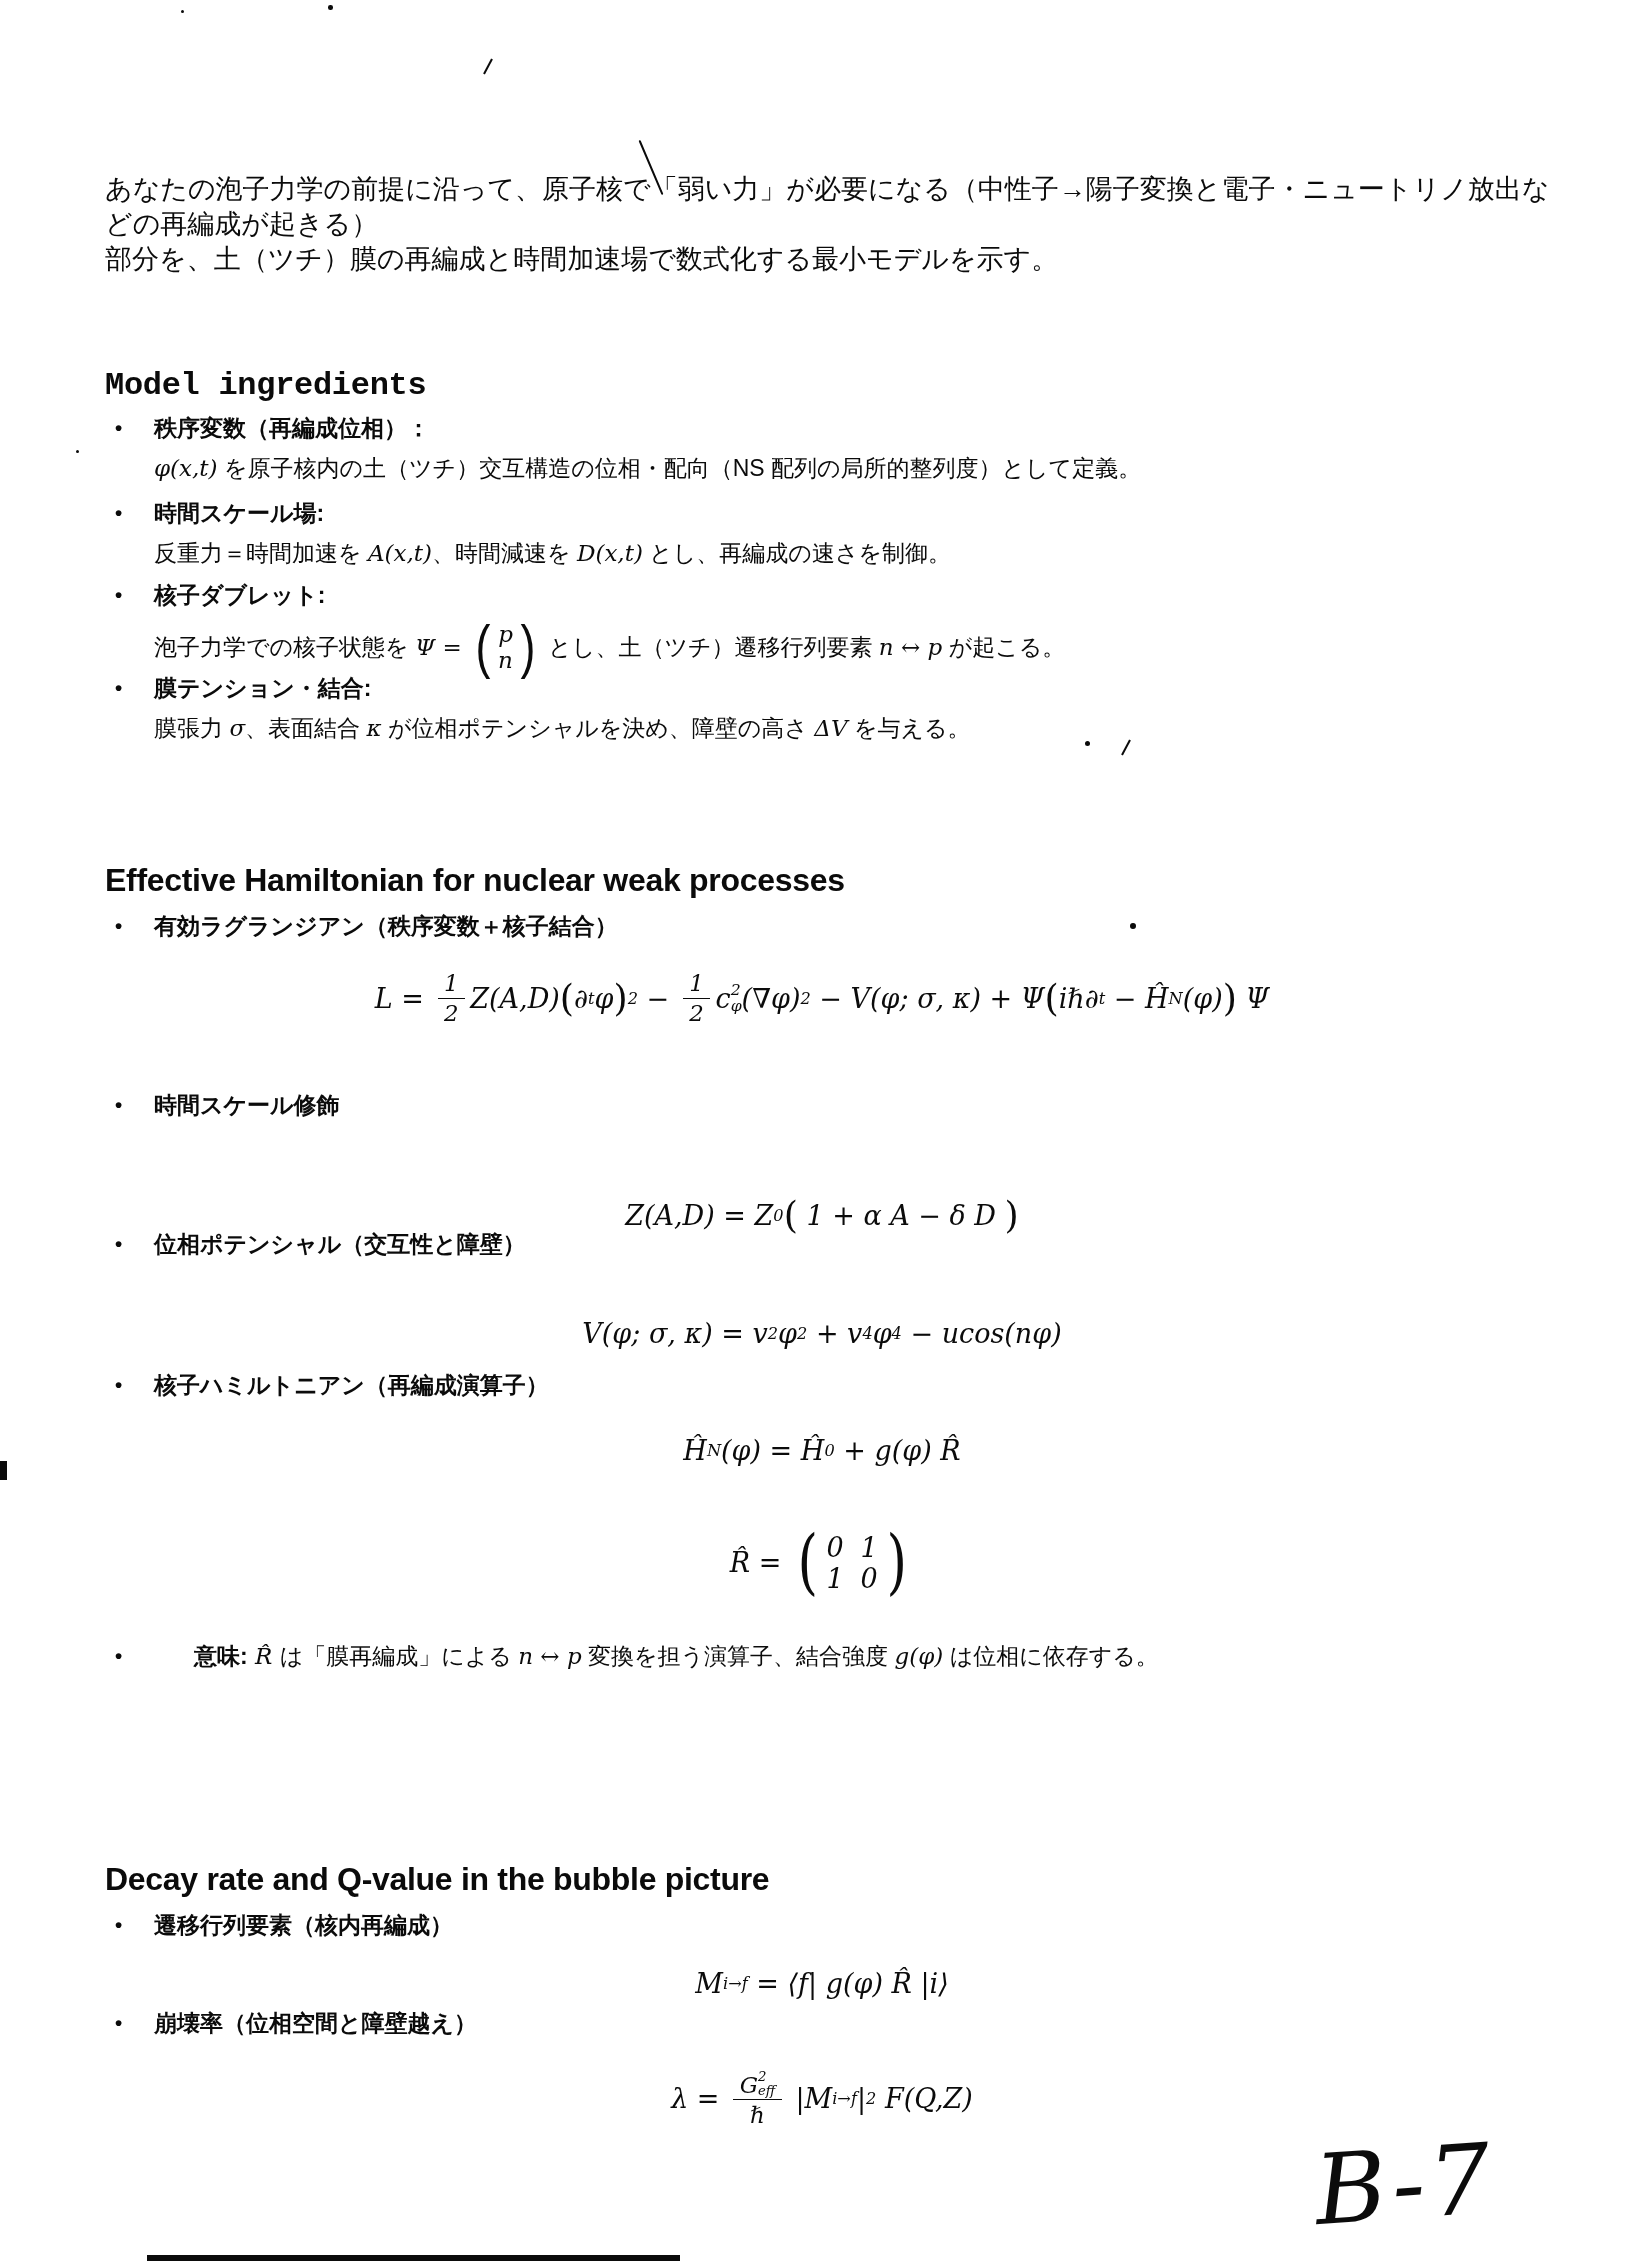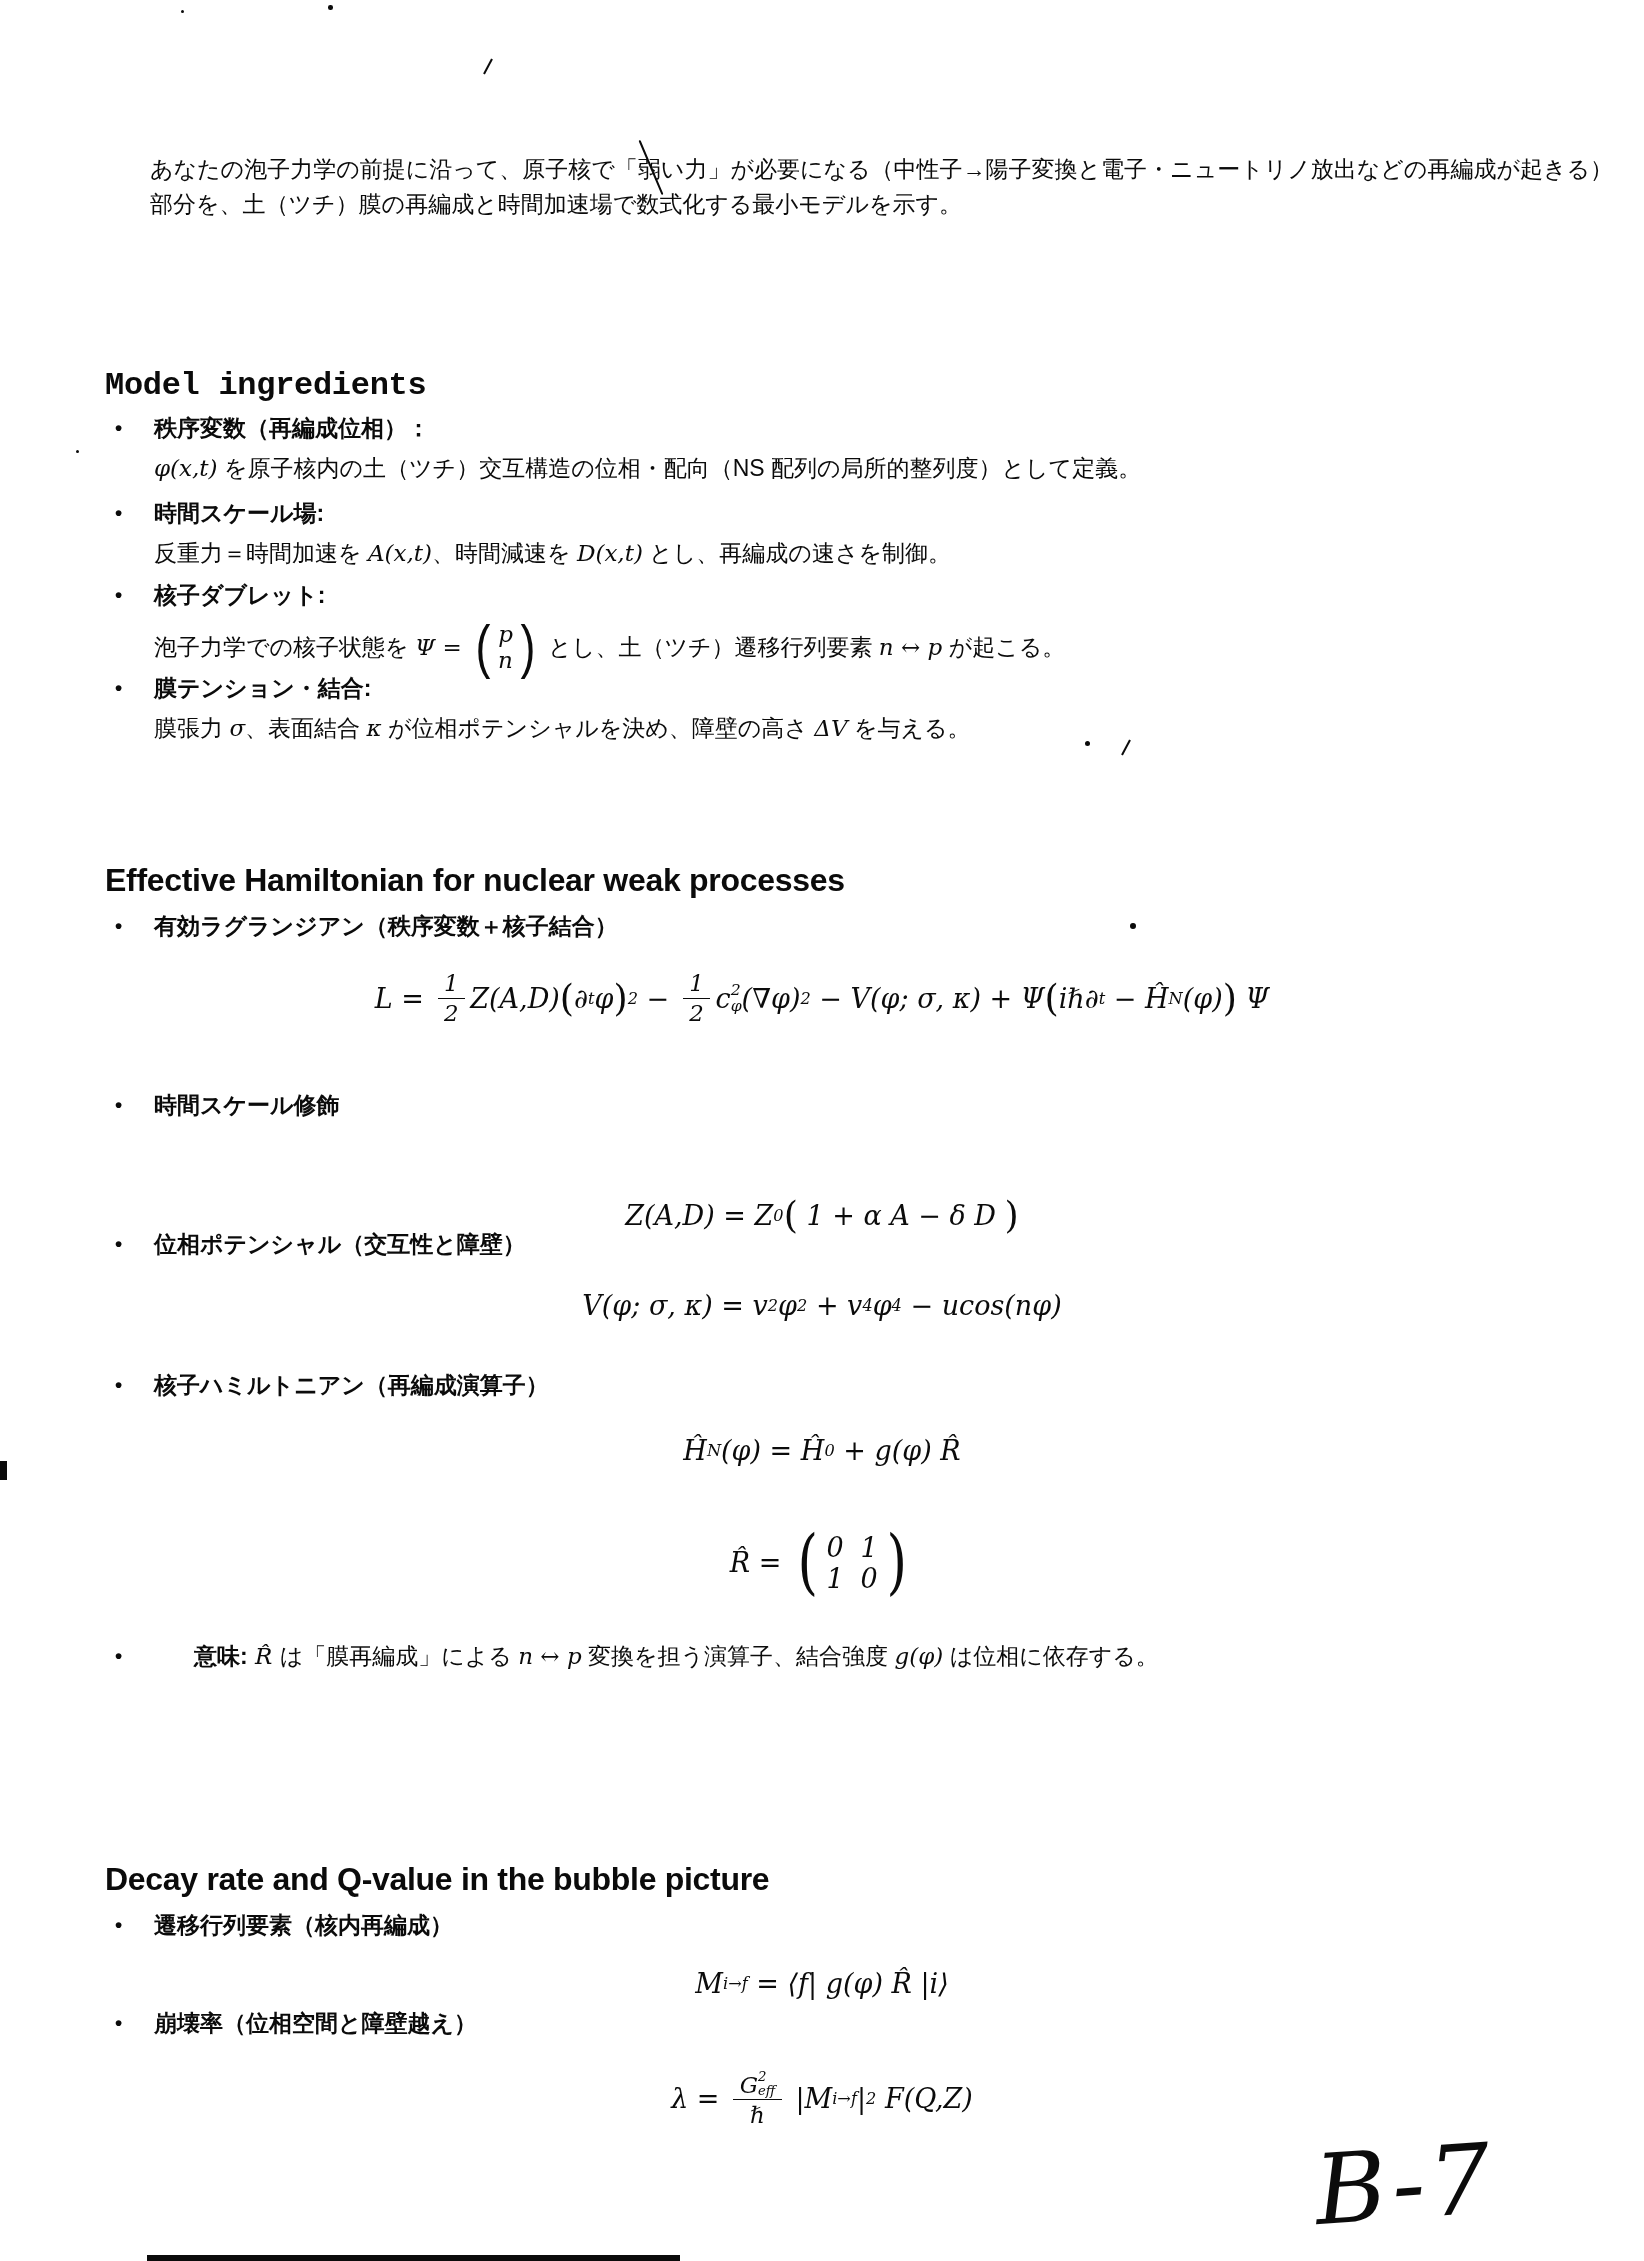--- a/index.html
+++ b/index.html
@@ -11,22 +11,22 @@
     font-family:"Liberation Sans",sans-serif;
     overflow:hidden;
   }
   .abs{position:absolute;}
   .title{
     left:103px;top:89px;width:1496px;
     font-size:37px;font-weight:700;letter-spacing:-0.6px;
     font-family:"Liberation Sans",sans-serif;
   }
   .intro{
-    left:105px;top:152px;width:1470px;
-    font-size:23px;line-height:35px;margin-left:45px;
+    left:105px;top:172px;width:1470px;
+    font-size:27px;line-height:35px;
   }
   .sec-head{
     left:105px;width:1419px;
     font-size:32px;font-weight:700;letter-spacing:-0.3px;
   }
   .bullet{left:115px;width:1451px;font-size:23px;line-height:30px;}
   .bullet .bhead{font-weight:700;display:flex;align-items:flex-start;}
   .bullet .marker{width:39px;flex:0 0 39px;font-size:20.6px;}
   .bullet .bbody{margin:10.3px 0 0 39px;display:flex;align-items:center;flex-wrap:wrap;}
   .formula{
@@ -221,21 +221,21 @@
         <span class="big">)</span>
       </span>
   </div>
 
   <div class="abs bullet" style="top:1229px;">
     <div class="bhead">
       <span class="marker">•</span>
       <span>位相ポテンシャル（交互性と障壁）</span>
     </div>
   </div>
-  <div class="abs formula" style="top:1290px;">
+  <div class="abs formula" style="top:1318px;">
     <span class="formula-inner">
         <span class="it">V(φ; σ, κ) = v</span>
         <sub>2</sub>
         <span class="it">φ</span>
         <sup>2</sup>
         <span class="it"> + v</span>
         <sub>4</sub>
         <span class="it">φ</span>
         <sup>4</sup>
         <span class="it"> − ucos(nφ)</span>

